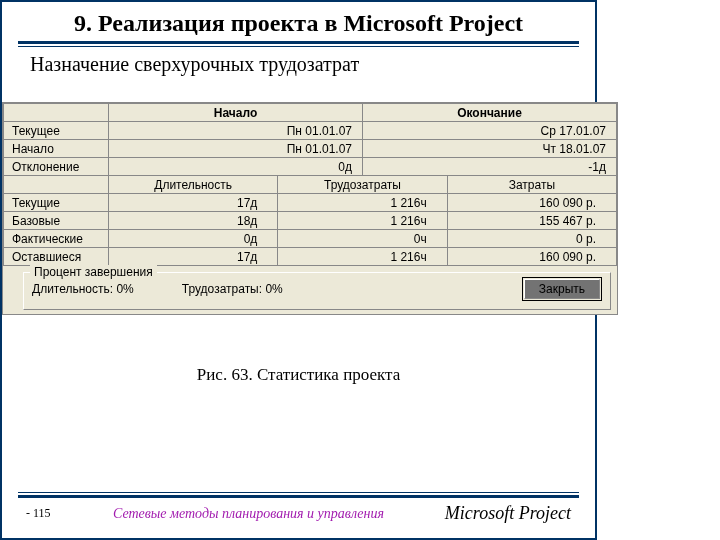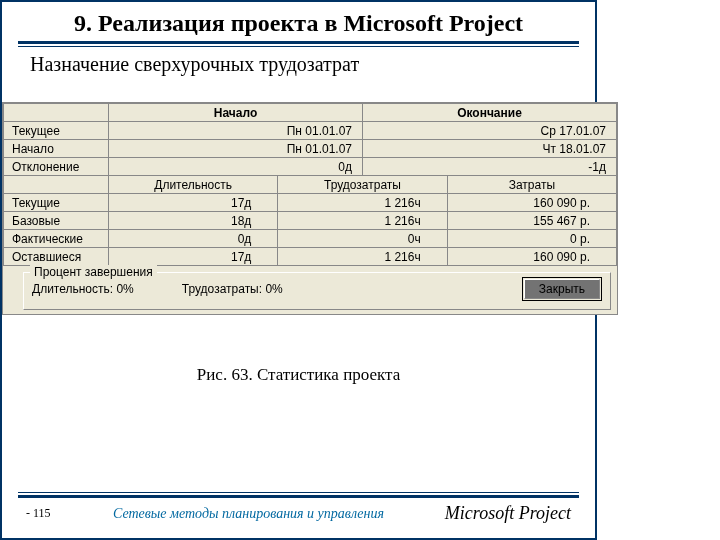--- a/index.html
+++ b/index.html
@@ -77,21 +77,21 @@
     border: 1px solid #888;
     background: #ece9d8;
     height: 18px;
     padding: 0 6px;
     font-weight: normal;
     font-size: 12px;
     white-space: nowrap;
   }
   .botgrid th { text-align: center; }
   .botgrid td.label { text-align: left; padding-left: 8px; }
-  .botgrid td.val { text-align: right; padding-right: 26px; }
+  .botgrid td.val { text-align: right; padding-right: 20px; }
 
   .percent-box {
     border: 1px solid #fff;
     border-right-color: #888;
     border-bottom-color: #888;
     margin: 6px 6px 4px 20px;
     padding: 4px 8px 8px 8px;
     position: relative;
     display: flex;
     align-items: center;
@@ -134,21 +134,21 @@
     position: absolute;
     bottom: 14px;
     left: 0;
     right: 0;
     display: flex;
     align-items: center;
     padding: 0 24px;
     font-family: "Times New Roman", serif;
   }
   .footer .pg { font-size: 12px; width: 80px; }
-  .footer .mid { flex: 1; text-align: center; font-style: italic; font-size: 14px; color: #0369a1; }
+  .footer .mid { flex: 1; text-align: center; font-style: italic; font-size: 14px; color: #a21caf; }
   .footer .right { font-style: italic; font-size: 18px; width: 180px; text-align: right; }
   .footer-line {
     position: absolute;
     bottom: 40px;
     left: 16px; right: 16px;
   }
   .footer-line .th { border-bottom: 1px solid #003264; }
   .footer-line .tk { border-bottom: 3px solid #003264; margin-top: 2px; }
 </style>
 </head>

